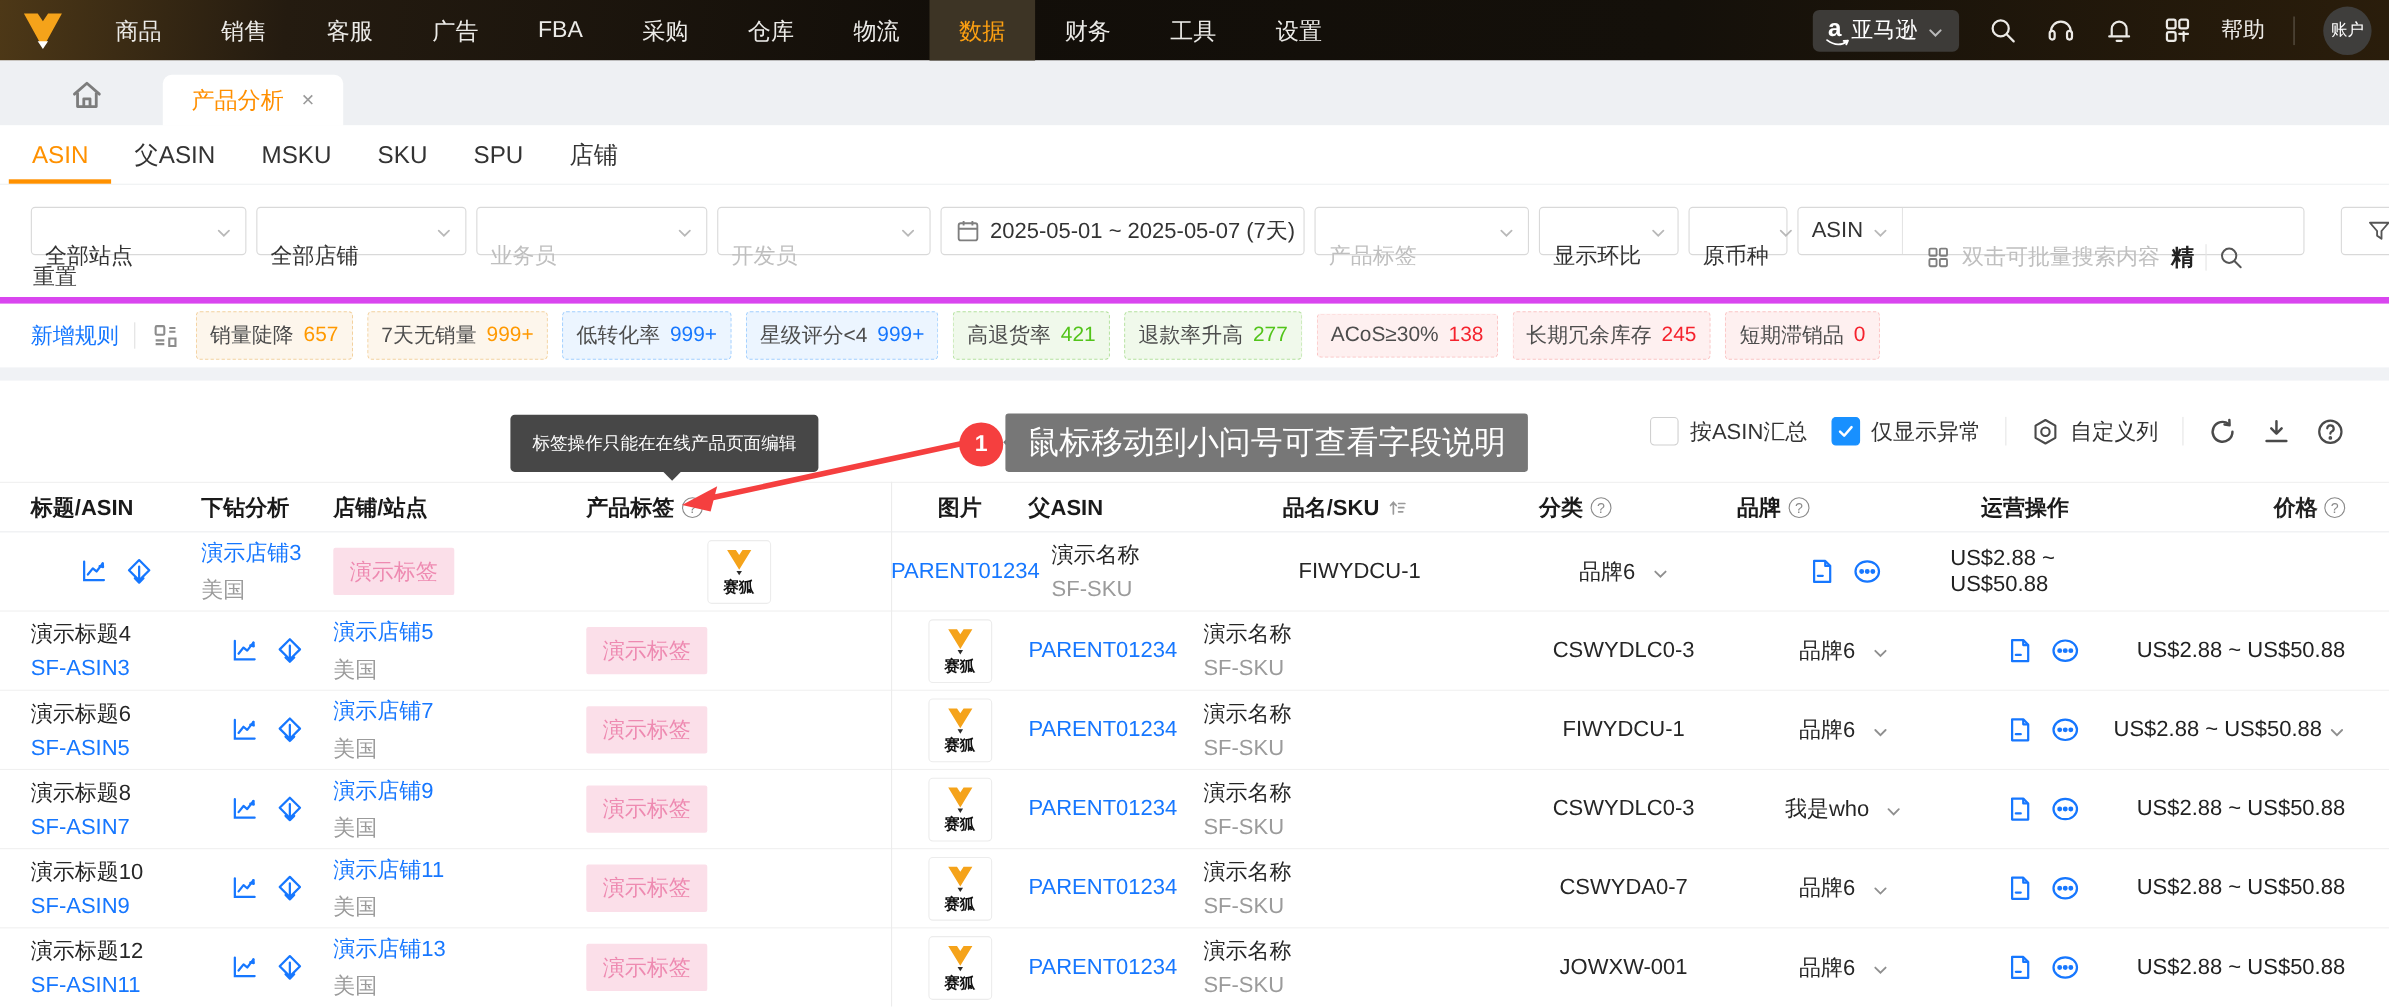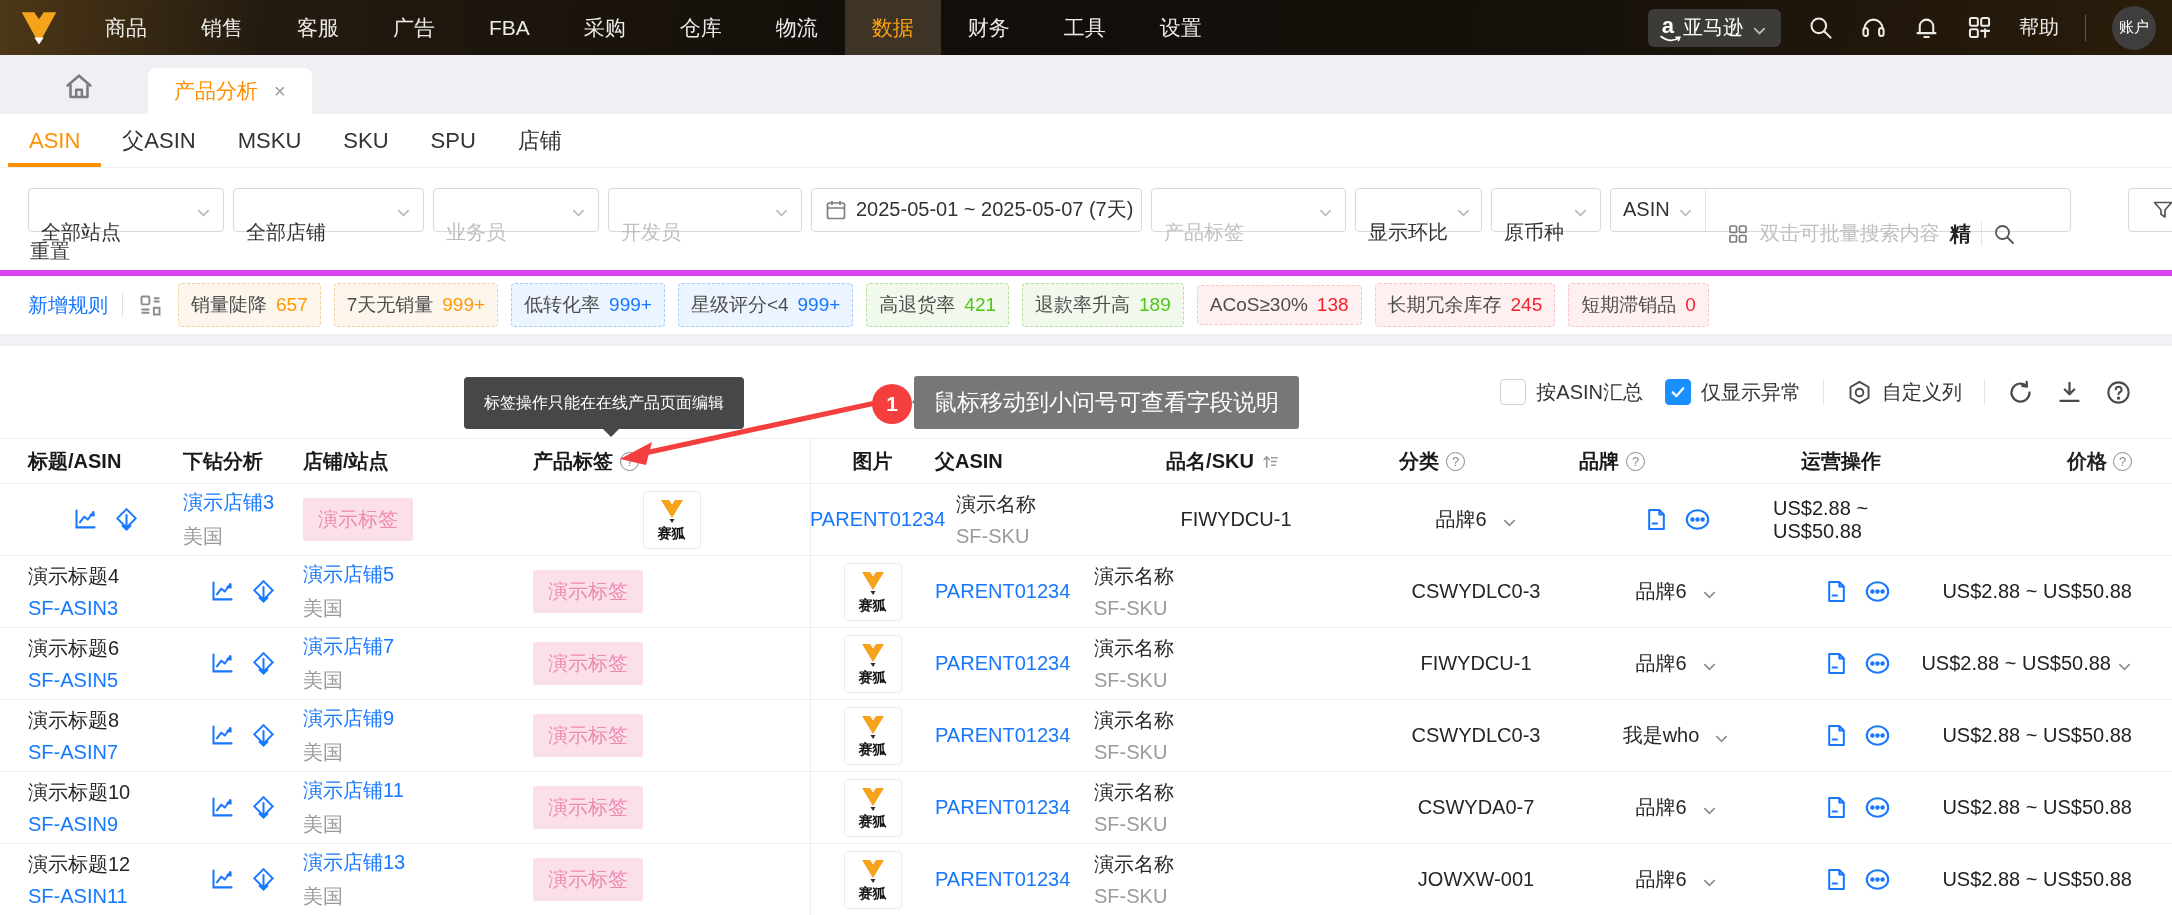--- a/index.html
+++ b/index.html
@@ -39,22 +39,22 @@
   .subtab.active::after { content:""; position:absolute; left:0; right:0; bottom:0; height:4px; background:#ff9100; }
 
   
   .filter-row { padding:13px 0 0 28px; display:flex; gap:9px; align-items:center; height:70px; position:relative; }
   .fbox { height:44px; border:1px solid #d9d9d9; border-radius:4px; display:flex; align-items:center;
     padding:0 12px; font-size:20px; color:#333; gap:8px; cursor:pointer; background:#fff; white-space:nowrap; }
   .fbox .grow { flex:1;margin-top:46px; }
   .fbox .ph { color:#bfbfbf; }
   .caret { width:15px; height:15px; color:#b9b9b9; flex:none; }
   .caret svg { width:100%; height:100%; }
-  .w-site{width:196px} .w-shop{width:191px} .w-sales{width:166px} .w-dev{width:194px}
-  .w-date{width:331px} .w-tag{width:195px} .w-cmp{width:127px} .w-cur{width:110px}
+  .w-site{width:196px} .w-shop{width:191px} .w-sales{width:210px} .w-dev{width:194px}
+  .w-date{width:331px} .w-tag{width:195px} .w-cmp{width:127px} .w-cur{width:90px}
   .combo { width:461px; padding:0; }
   .combo .seg { display:flex; align-items:center; gap:8px; padding:0 12px; height:100%; }
   .combo .seg.type { border-right:1px solid #e4e4e4; }
   .combo .ph { font-size:20px; }
   .mini-ico { width:24px; height:24px; color:#7e7e7e; flex:none; }
   .mini-ico svg { width:100%; height:100%; }
   .precise { font-size:21px; font-weight:bold; color:#222; }
   .combo .vsep { width:1px; height:24px; background:#e4e4e4; }
   .funnel-btn { margin-left:auto; margin-right:-26px; width:70px; justify-content:center; }
 
@@ -123,21 +123,21 @@
 
   .v-divider { position:absolute; left:810px; top:436px; height:479px; width:1px; background:#ececec; z-index:1; }
 
   
   .ov { position:absolute; z-index:50; }
   .tip-dark { left:464px; top:377px; height:52px; background:#474747; color:#fff; font-size:16px;
     display:flex; align-items:center; padding:0 20px; border-radius:4px; }
   .tip-dark-caret { left:602px; top:428px; width:0; height:0; border:9px solid transparent; border-top-color:#474747; }
   .step-dot { left:872px; top:384px; width:40px; height:40px; border-radius:50%; background:#f53f3f; color:#fff;
     font-size:21px; font-weight:bold; display:flex; align-items:center; justify-content:center; }
-  .tip-gray { left:914px; top:376px; height:53px; background:#777; color:#fff; font-size:23px;
+  .tip-gray { left:914px; top:376px; height:53px; background:#777; color:#fff; font-size:29px;
     display:flex; align-items:center; padding:0 20px; border-radius:3px; }
   .tip-gray-caret { left:902px; top:392px; width:0; height:0; border:10px solid transparent; border-right-color:#777; }
   .arrow-svg { left:590px; top:385px; }
 </style>
 </head>
 <body>
 
 <div class="topnav">
   <div class="logo">
     <svg width="44" height="44" viewBox="0 0 56 56">
@@ -355,21 +355,21 @@
     <span class="bc">999+</span>
   </div>
 
   <div class="badge green">
     <span class="bl">高退货率</span>
     <span class="bc">421</span>
   </div>
 
   <div class="badge green">
     <span class="bl">退款率升高</span>
-    <span class="bc">189</span>
+    <span class="bc">277</span>
   </div>
 
   <div class="badge red">
     <span class="bl">ACoS≥30%</span>
     <span class="bc">138</span>
   </div>
 
   <div class="badge red">
     <span class="bl">长期冗余库存</span>
     <span class="bc">245</span>

